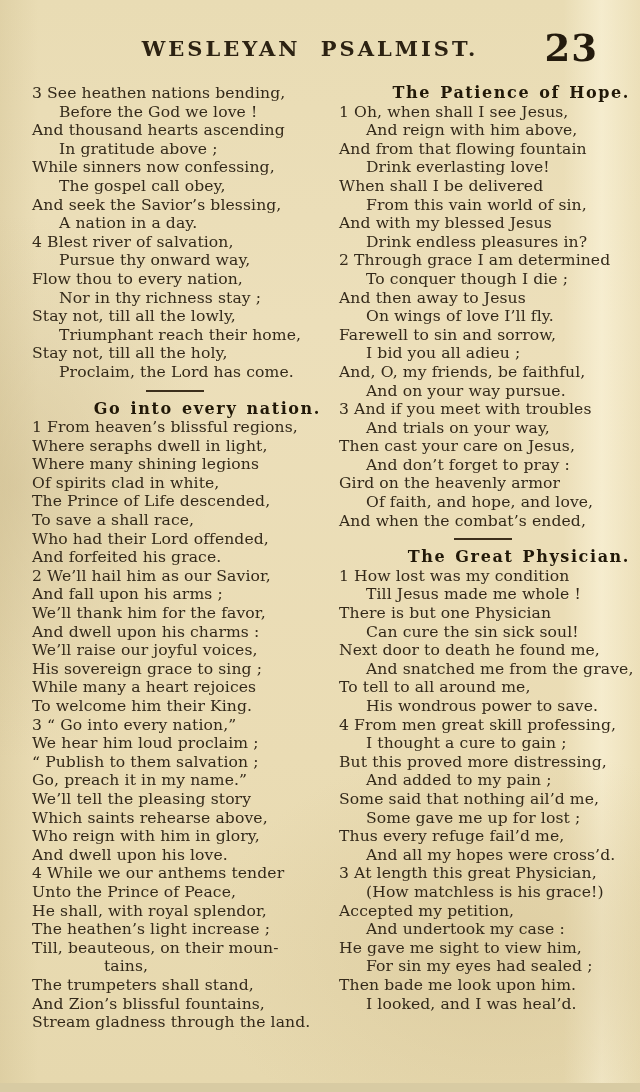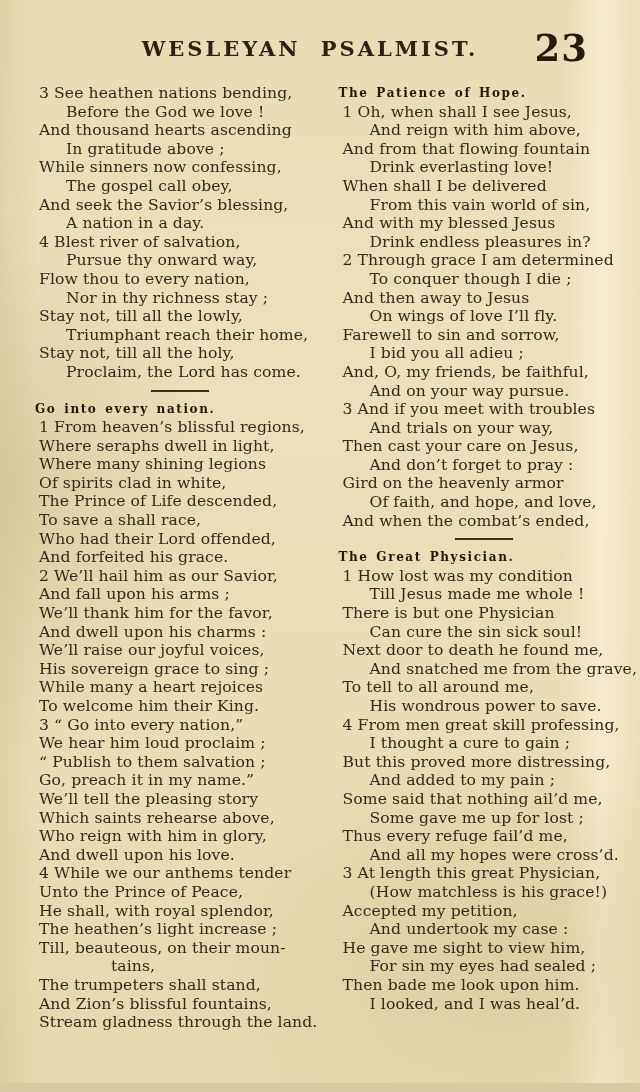--- a/index.html
+++ b/index.html
@@ -31,53 +31,53 @@
     transform: translateX(-10px);
     font-size: 21px;
     font-weight: 700;
     letter-spacing: 3px;
     word-spacing: 10px;
     color: #2c2212;
   }
   .page-number {
     position: absolute;
     top: 26px;
-    right: 52px;
+    right: 42px;
     font-size: 37px;
     font-weight: 700;
     color: #241b0d;
     letter-spacing: 1px;
   }
   .columns {
     display: flex;
     margin-top: 4px;
-    padding-left: 35px;
+    padding-left: 28px;
     padding-right: 10px;
   }
   .column {
     width: 50%;
     box-sizing: border-box;
   }
   .column.left { padding-right: 8px; }
   .column.right { padding-left: 6px; }
   .line {
     font-size: 15.6px;
     line-height: 18.6px;
     white-space: nowrap;
     letter-spacing: 0.1px;
     color: #33291a;
   }
   .indent-0 { padding-left: 4px; }
   .indent-1 { padding-left: 31px; }
   .indent-2 { padding-left: 76px; }
   .hymn-title {
-    font-size: 12px;
+    font-size: 16px;
     line-height: 18.6px;
     font-weight: 700;
-    text-align: left;
+    text-align: right;
     letter-spacing: 1.6px;
     word-spacing: 2px;
     color: #211808;
   }
   .rule {
     width: 58px;
     height: 2px;
     background: #3c2f1c;
     margin: 8px auto 8px;
   }

